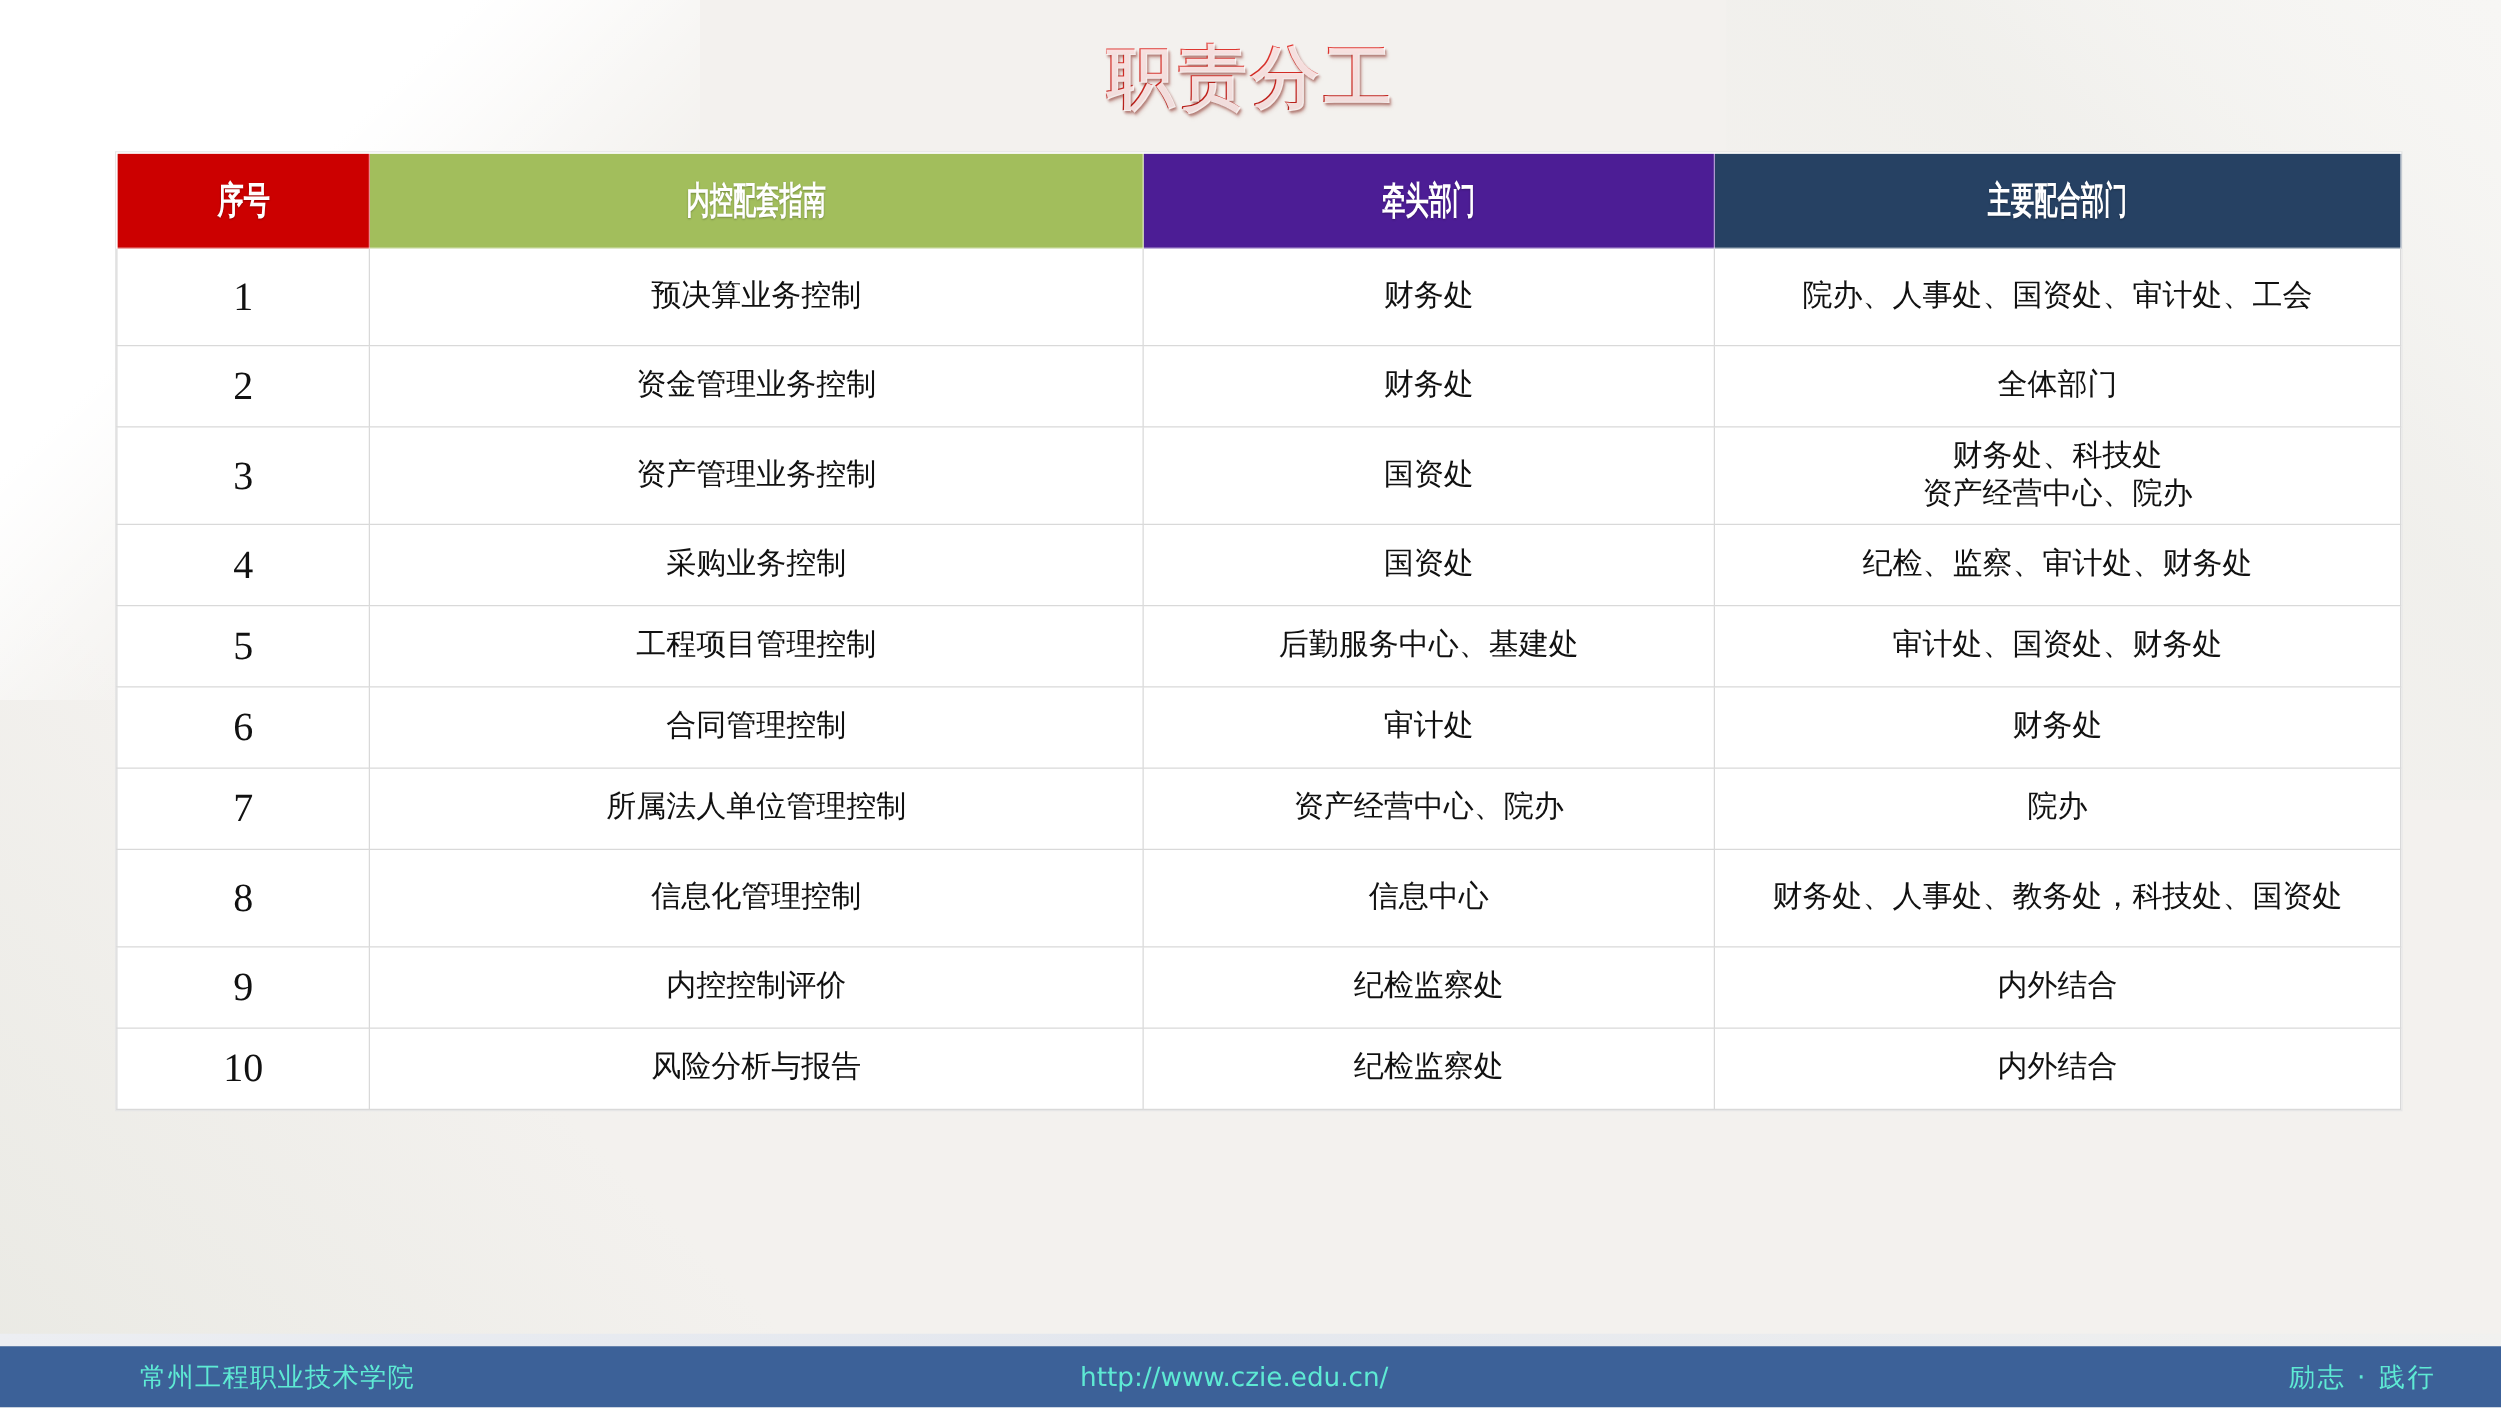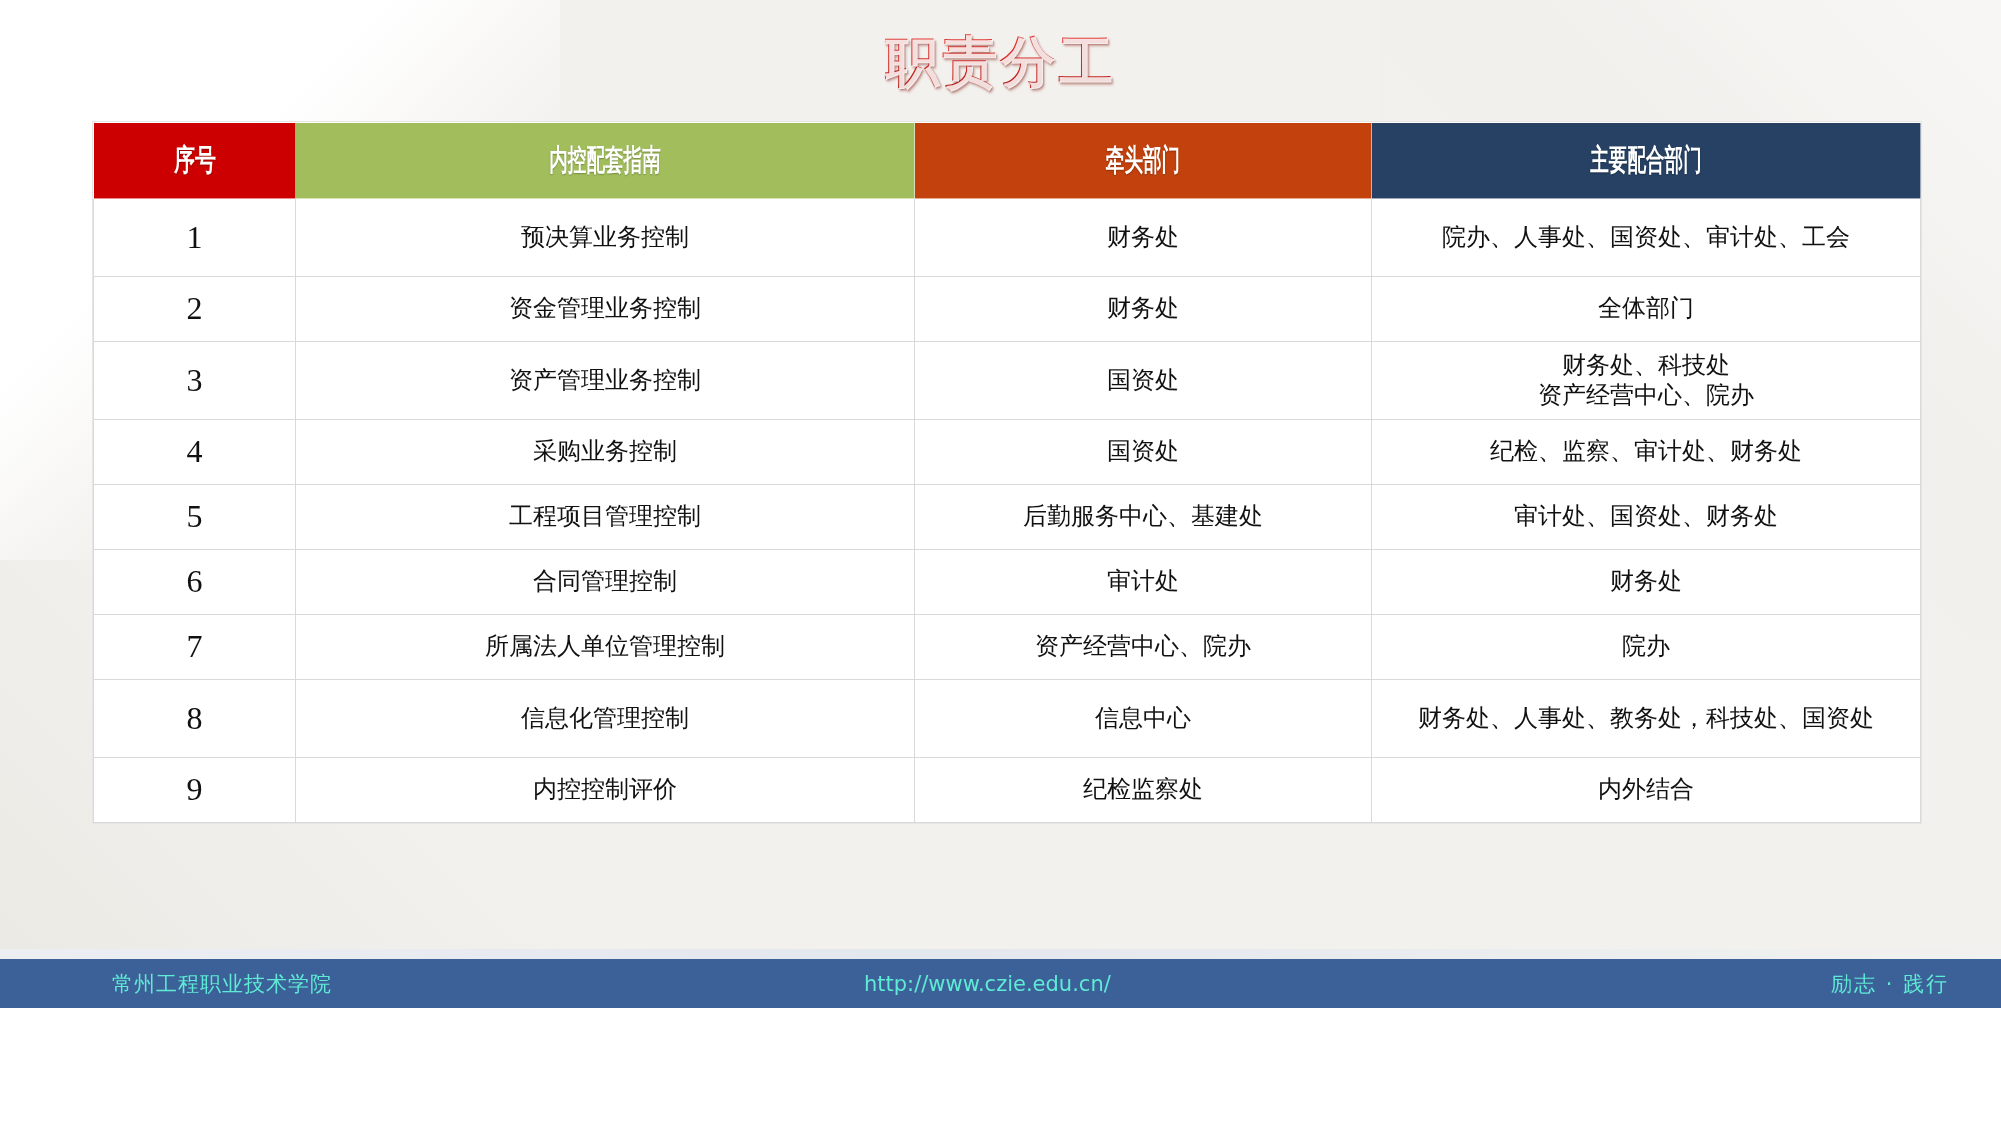--- a/index.html
+++ b/index.html
@@ -3,21 +3,21 @@
 <meta charset="utf-8">
 <style>
   * { margin:0; padding:0; box-sizing:border-box; }
   html, body {
     width:2001px; height:1126px;
     font-family:"DejaVu Sans","Liberation Sans",sans-serif;
     overflow:hidden;
   }
   #slide {
     position:relative;
-    width:2001px; height:1008px;
+    width:2001px; height:1126px;
     background:
       linear-gradient(135deg, rgba(255,255,255,0.85) 0%, rgba(255,255,255,0.0) 18%),
       linear-gradient(224deg, rgba(255,255,255,0.75) 0%, rgba(255,255,255,0.0) 14%),
       linear-gradient(45deg, rgba(232,232,226,0.85) 0%, rgba(255,255,255,0) 22%),
       #f3f1ee;
   }
   
   #slide::before {
     content:"";
     position:absolute; left:0; top:0; width:560px; height:560px;
@@ -75,21 +75,21 @@
     text-align:center;
     color:#ffffff;
     font-size:30px;
     font-weight:bold;
     border:1px solid rgba(255,255,255,0.55);
     padding:0 4px;
     text-shadow:0 1px 2px rgba(0,0,0,0.28);
   }
   th.h-no   { background:#cc0000; }
   th.h-guide{ background:#a2be5c; }
-  th.h-lead { background:#c2410c; }
+  th.h-lead { background:#4c1d95; }
   th.h-coop { background:#264163;margin-top:12px; }
 
   
   .sq { display:inline-block; transform:scaleX(0.62); transform-origin:center; white-space:nowrap; }
   .sq-wide { display:inline-block; transform:scaleX(0.70); transform-origin:center; white-space:nowrap; }
 
   #table tbody td {
     border:1px solid #d9d9d9;
     text-align:center;
     vertical-align:middle;
@@ -195,20 +195,26 @@
           <td>信息化管理控制</td>
           <td>信息中心</td>
           <td>财务处、人事处、教务处，科技处、国资处</td>
         </tr>
         <tr>
           <td class="idx">9</td>
           <td>内控控制评价</td>
           <td>纪检监察处</td>
           <td>内外结合</td>
         </tr>
+        <tr>
+          <td class="idx">10</td>
+          <td>风险分析与报告</td>
+          <td>纪检监察处</td>
+          <td>内外结合</td>
+        </tr>
       </tbody>
   </table>
 
   <div class="footer-strip"></div>
 
   <div id="footer">
     <span class="f-left">常州工程职业技术学院</span>
     <span class="f-center">http://www.czie.edu.cn/</span>
     <span class="f-right">励志 · 践行</span>
   </div>

